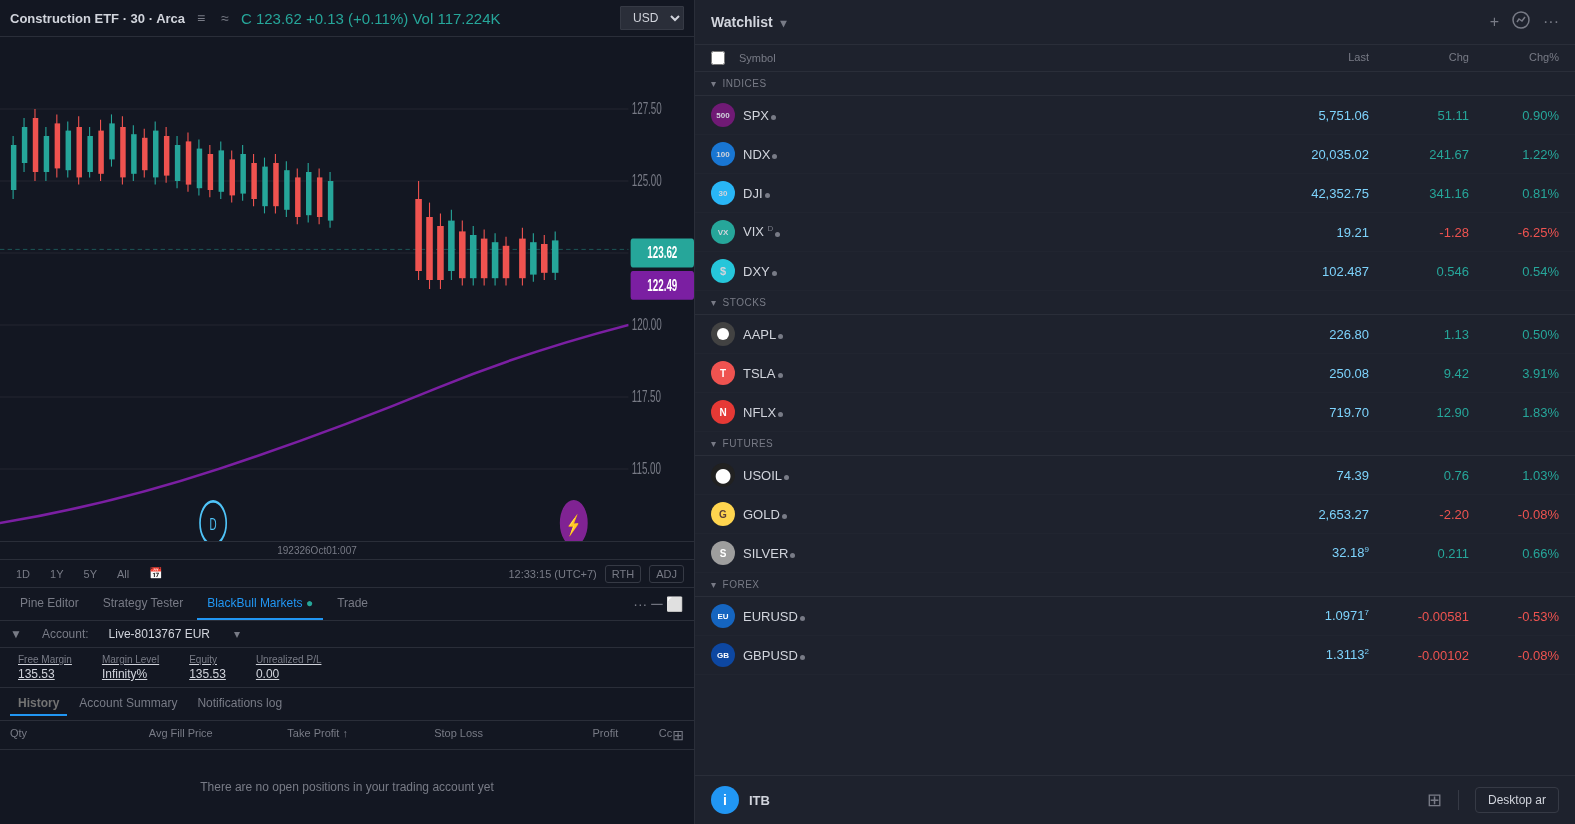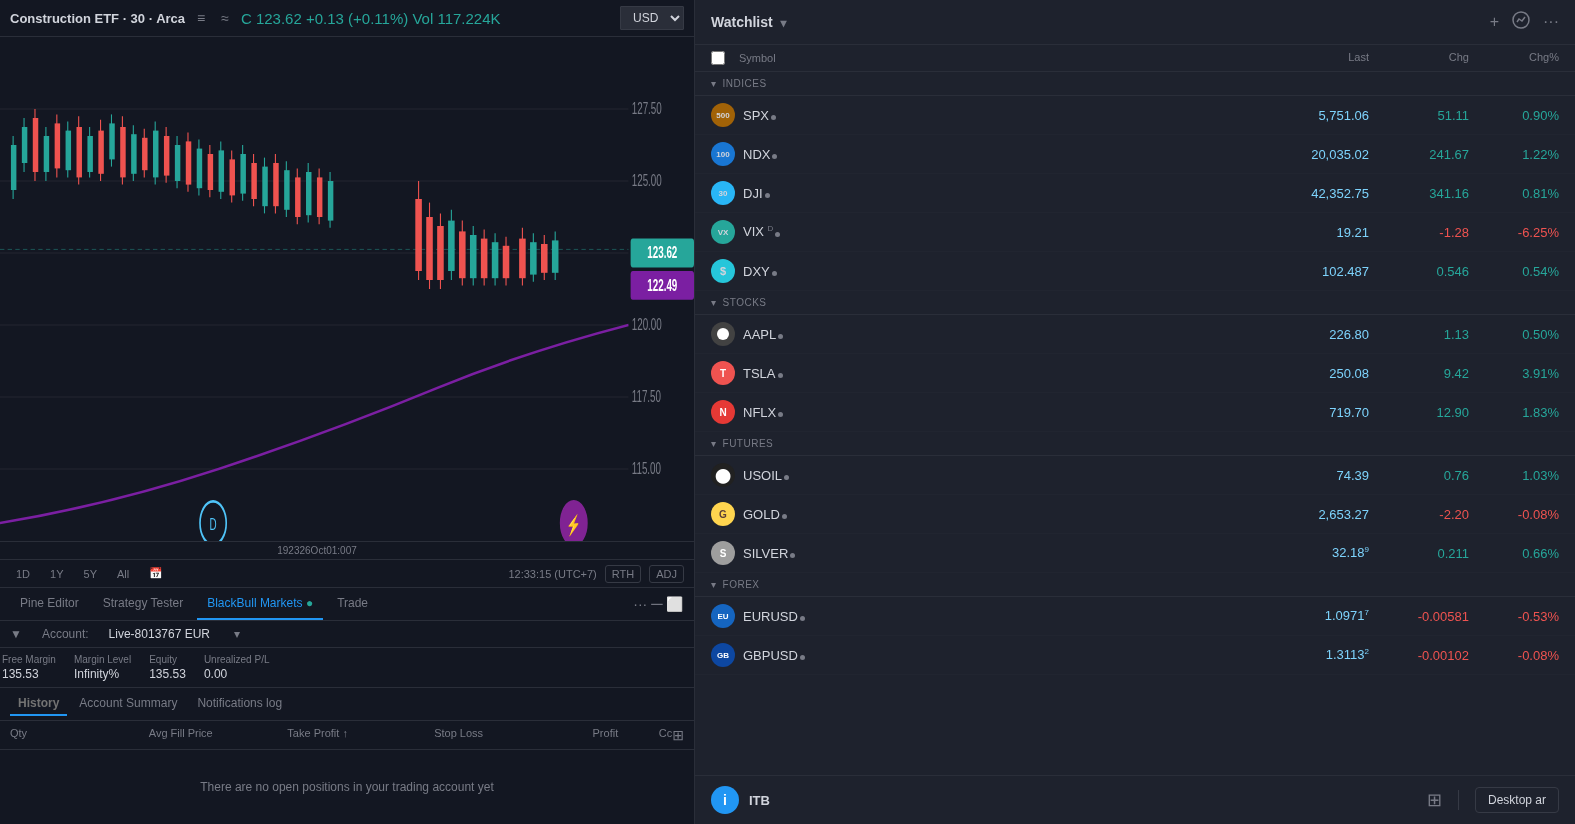--- a/index.html
+++ b/index.html
@@ -136,23 +136,24 @@
       font-size: 12px;
       gap: 20px;
     }
     .account-label { color: #787b86; }
     .account-name { color: #d1d4dc; font-weight: 500; }
     .account-arrow { color: #787b86; margin-left: 4px; cursor: pointer; }
 
     
     .stats-row {
       display: flex;
-      padding: 6px 2px;
-      gap: 18px;
-      border-bottom: 1px solid #2a2e39;
+      padding: 6px 18px;
+      gap: 30px;
+      border-bottom: 1px solid #2a2e39;
+      text-decoration: underline;
     }
     .stat-item { display: flex; flex-direction: column; gap: 2px; }
     .stat-label { font-size: 10px; color: #787b86; }
     .stat-value { font-size: 12px; color: #d1d4dc; font-weight: 500; }
 
     
     .positions-tabs {
       display: flex;
       padding: 4px 10px;
       border-bottom: 1px solid #2a2e39;
@@ -285,21 +286,21 @@
 
     
     .watchlist-content {
       flex: 1;
       overflow-y: auto;
     }
     .watchlist-content::-webkit-scrollbar { width: 4px; }
     .watchlist-content::-webkit-scrollbar-track { background: #1e222d; }
     .watchlist-content::-webkit-scrollbar-thumb { background: #363a45; border-radius: 2px; }
 
-    .icon-spx { background: #a16207; text-align: right; }
+    .icon-spx { background: #701a75; text-align: right; }
     .icon-ndx { background: #1976d2; }
     .icon-dji { background: #29b6f6; }
     .icon-vix { background: #26a69a; }
     .icon-dxy { background: #26c6da; }
     .icon-aapl { background: #424242; }
     .icon-tsla { background: #ef5350; }
     .icon-nflx { background: #e53935; }
     .icon-usoil { background: #212121; }
     .icon-gold { background: #ffd54f; }
     .icon-silver { background: #9e9e9e; }

